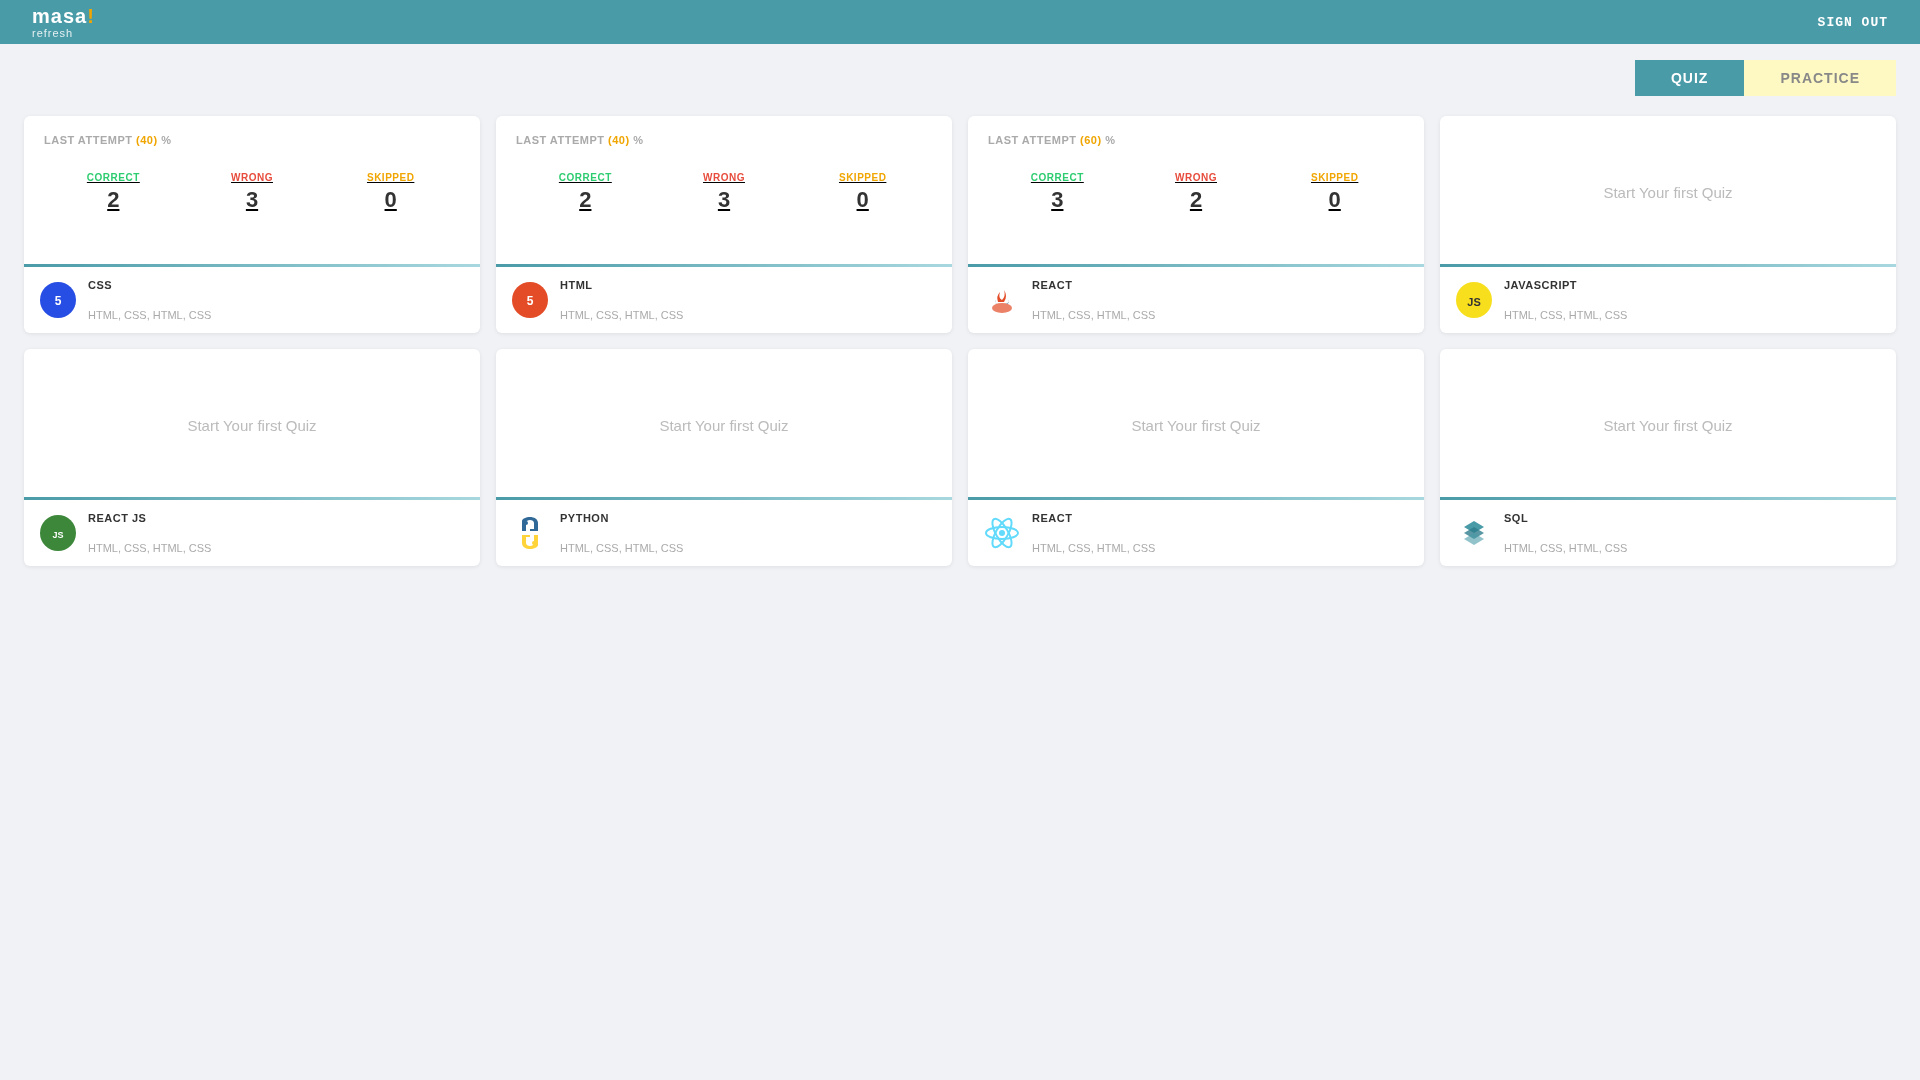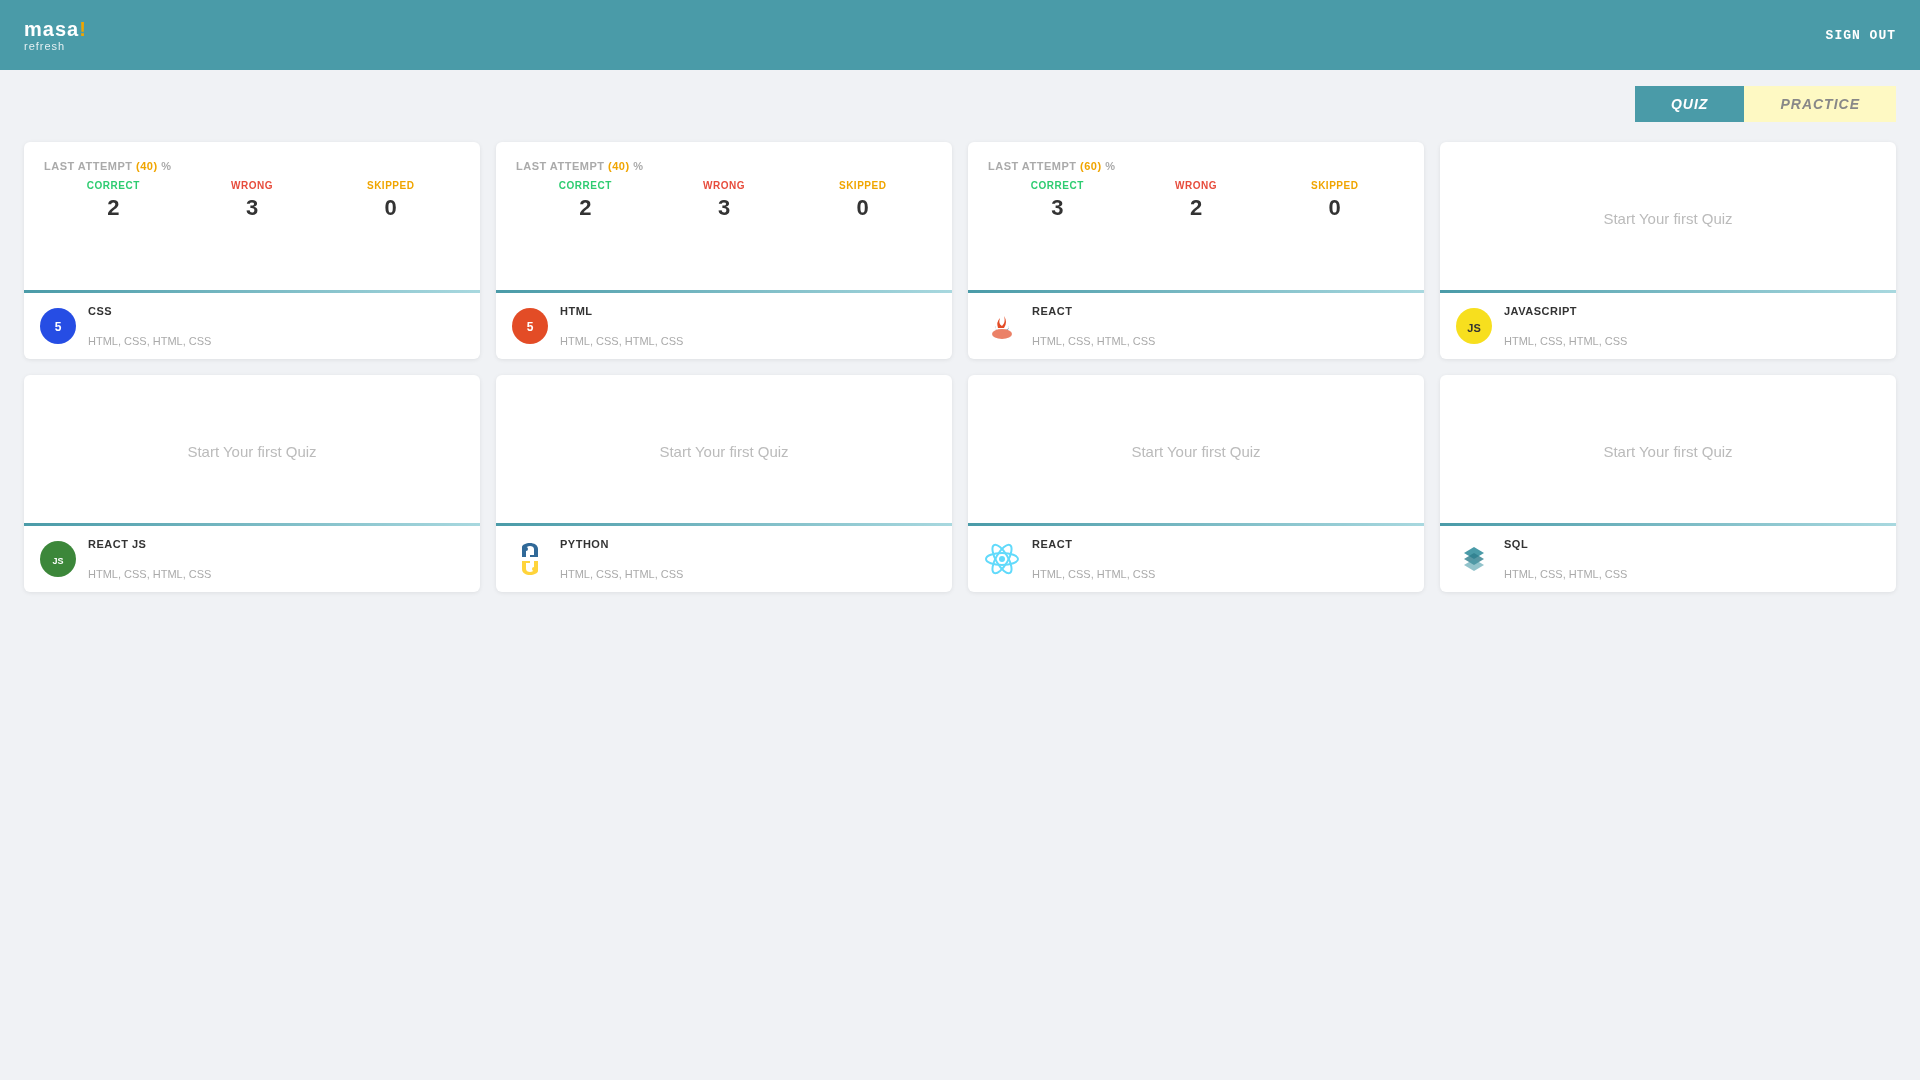--- a/index.html
+++ b/index.html
@@ -5,25 +5,25 @@
     * { box-sizing: border-box; margin: 0; padding: 0; }
     body {
       font-family: 'Segoe UI', Arial, sans-serif;
       background: #f0f2f5;
       min-height: 1080px;
     }
 
     
     .header {
       background: #4a9ba8;
-      height: 70px;
+      height: 44px;
       display: flex;
       align-items: center;
       justify-content: space-between;
-      padding: 0 24px;
+      padding: 0 32px;
     }
     .logo-area {
       display: flex;
       flex-direction: column;
       line-height: 1.1;
     }
     .logo-name {
       color: white;
       font-size: 20px;
       font-weight: bold;
@@ -52,21 +52,20 @@
       padding: 16px 24px 0 24px;
       gap: 0;
     }
     .tab-btn {
       padding: 10px 36px;
       font-size: 14px;
       font-weight: bold;
       border: none;
       cursor: pointer;
       letter-spacing: 1px;
-      font-style: italic;
     }
     .tab-btn.active {
       background: #4a9ba8;
       color: white;
     }
     .tab-btn.inactive {
       background: #fef9c3;
       color: #888;
     }
 
@@ -100,26 +99,27 @@
     .start-quiz-text {
       color: #bbb;
       font-size: 15px;
       text-align: center;
     }
     .last-attempt-label {
       font-size: 11px;
       color: #aaa;
       font-weight: bold;
       letter-spacing: 0.5px;
-      margin-bottom: 8px;
+      margin-bottom: 26px;
     }
     .stats-row {
       display: flex;
       gap: 0;
       justify-content: flex-start;
+      text-decoration: underline;
     }
     .stat-block {
       flex: 1;
       text-align: center;
     }
     .stat-label {
       font-size: 10px;
       font-weight: bold;
       letter-spacing: 0.5px;
     }

